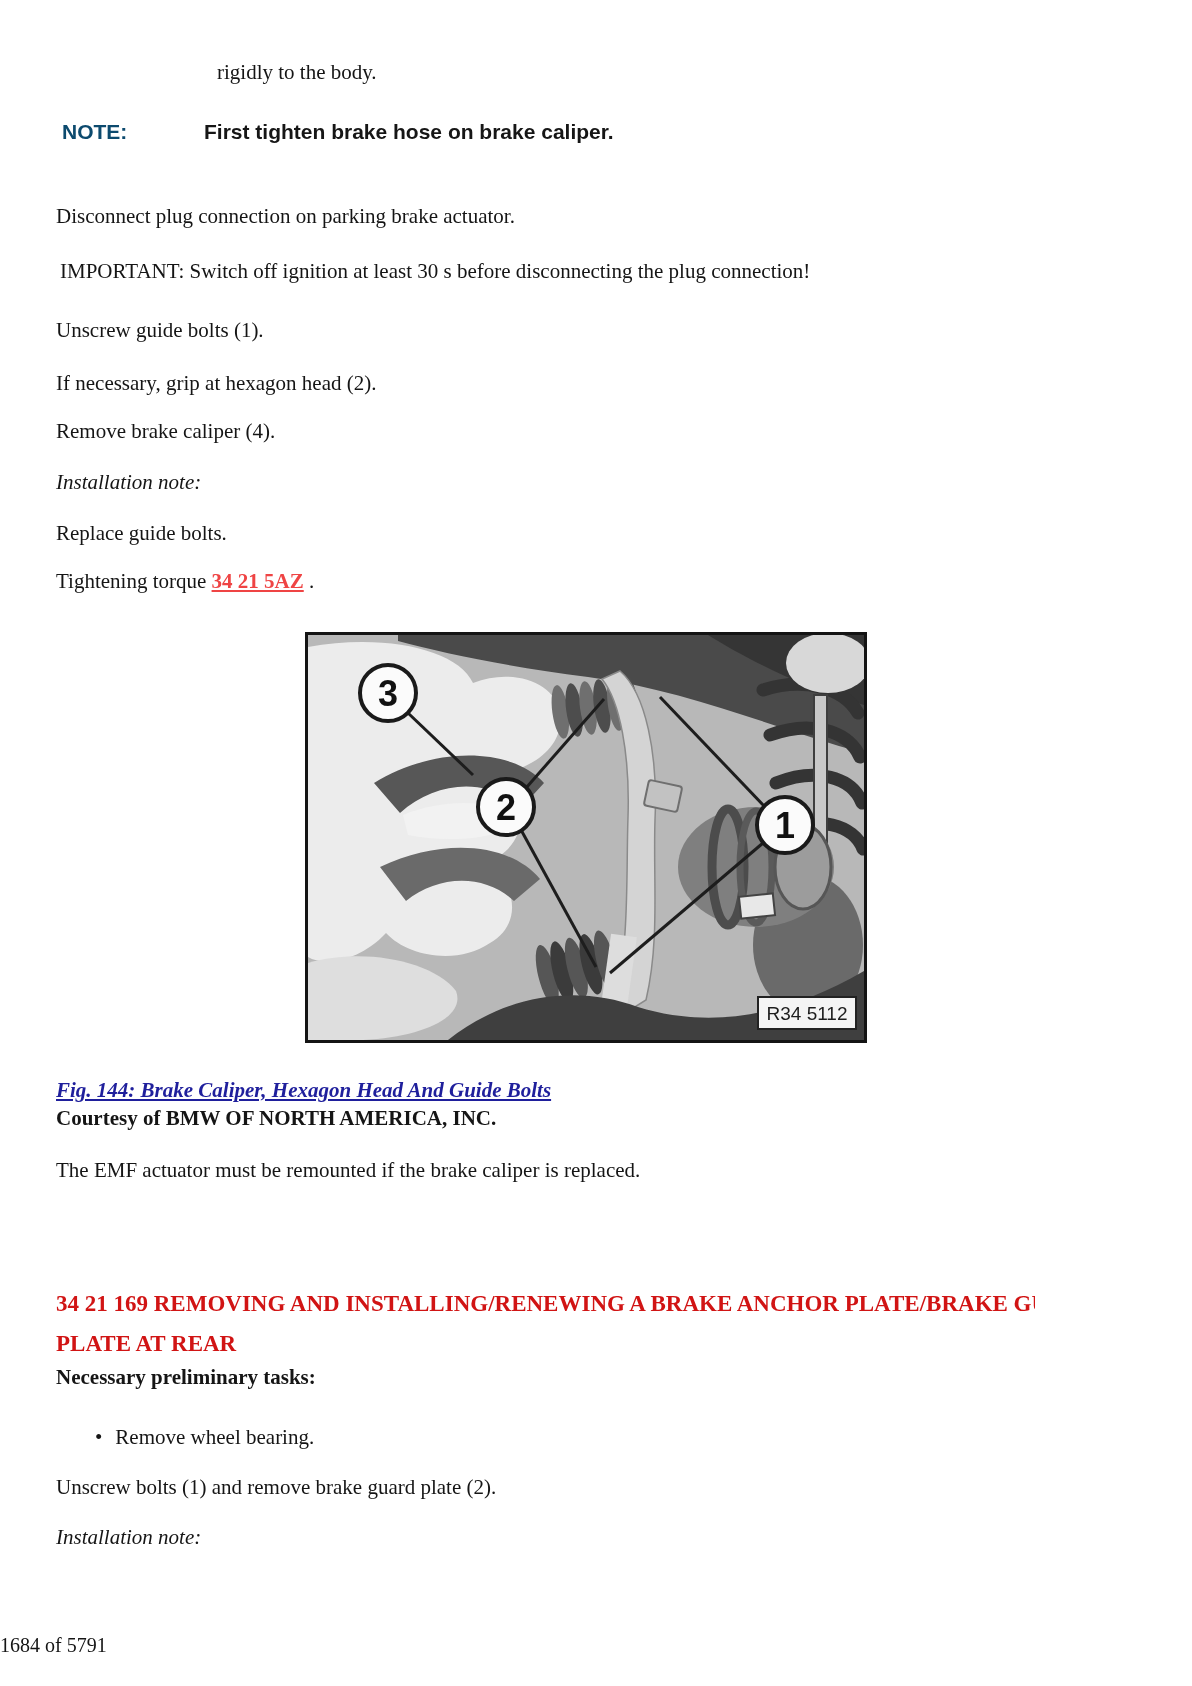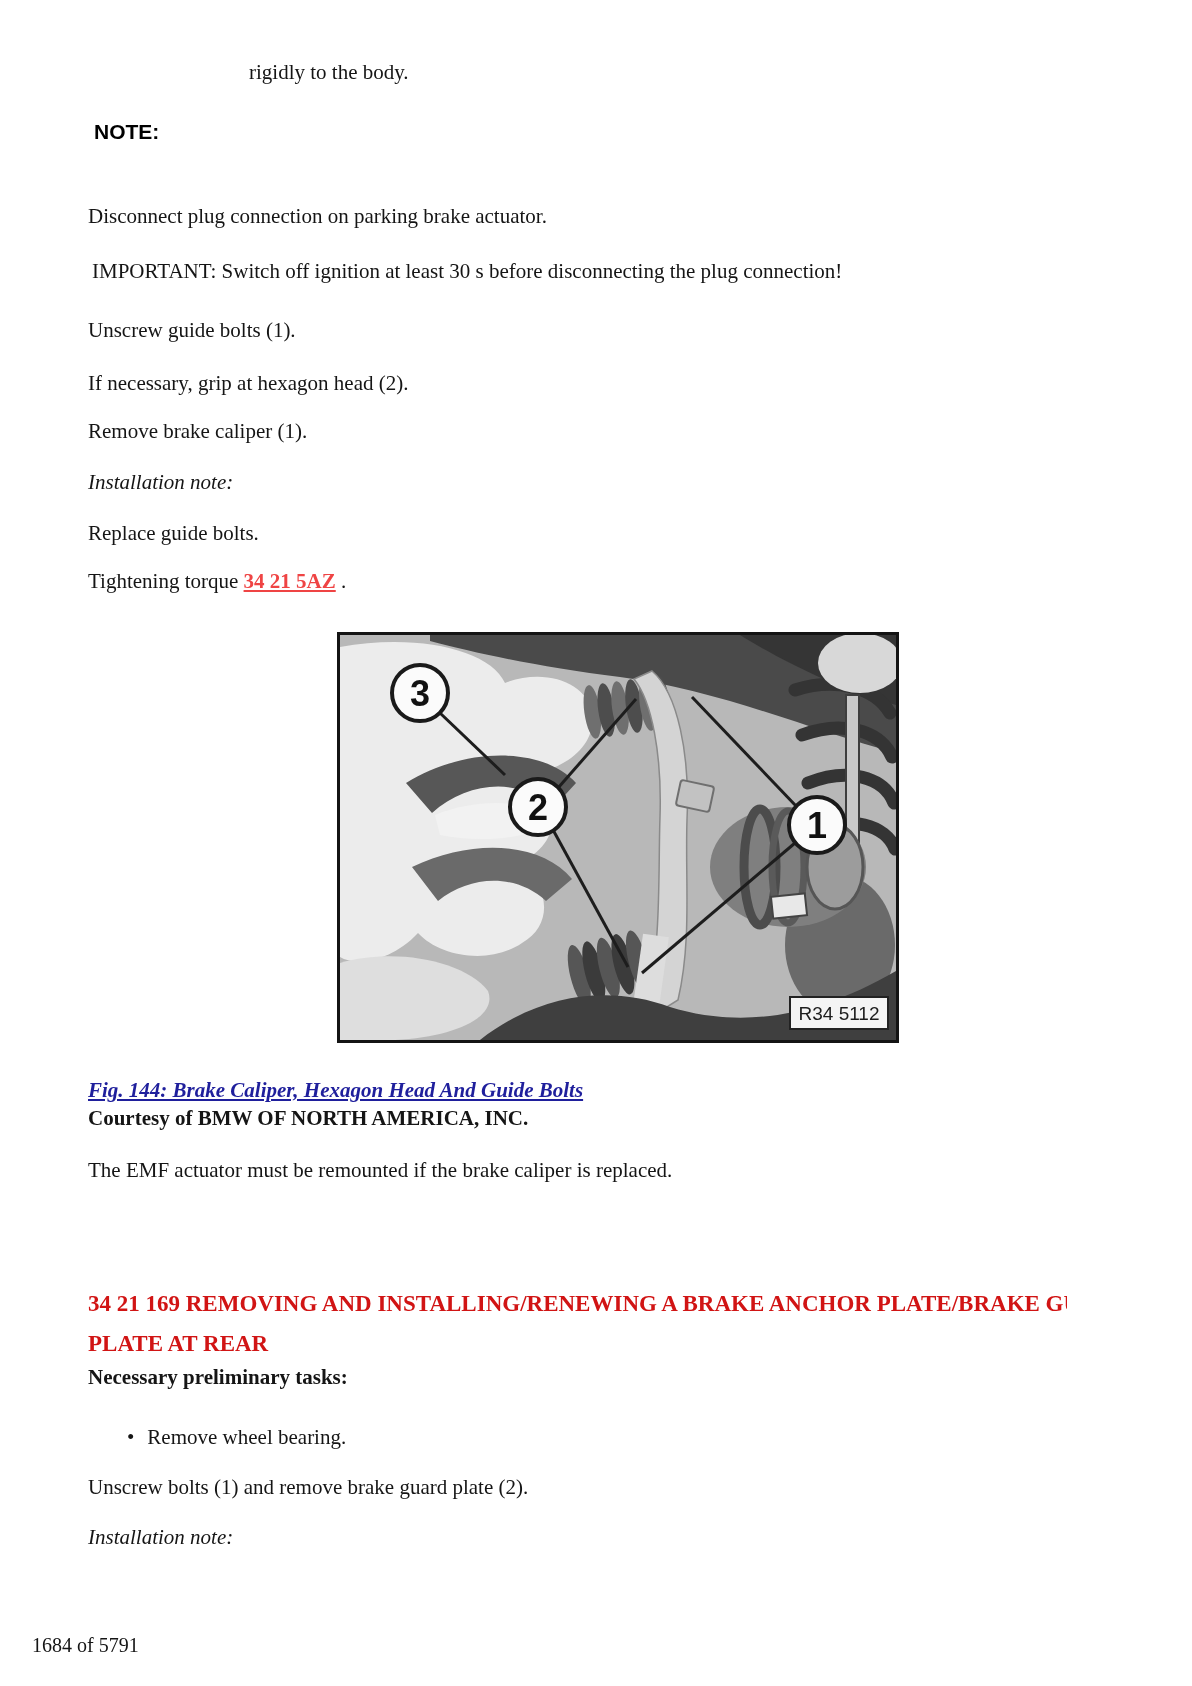--- a/index.html
+++ b/index.html
@@ -4,42 +4,41 @@
 <style>
   html, body { margin: 0; padding: 0; background: #ffffff; }
   .page {
     position: relative;
     width: 1035px;
     height: 1686px;
     background: #ffffff;
     font-family: "Liberation Serif", serif;
     color: #151515;
     overflow: hidden;
-    margin-left: 32px;
   }
   .abs {
     position: absolute;
     left: 56px;
     width: 1084px;
     font-size: 21px;
     line-height: 26px;
   }
   .indent { padding-left: 161px; }
   .italic { font-style: italic; }
   .note-row {
     position: absolute;
     left: 62px;
     width: 1080px;
     display: flex;
     font-family: "Liberation Sans", sans-serif;
     font-weight: bold;
     font-size: 21px;
     line-height: 29px;
   }
-  .note-label { width: 142px; flex: 0 0 142px; color: #000000; }
+  .note-label { width: 142px; flex: 0 0 142px; color: #0c4a6e; }
   .note-lines { color: #161616; }
   .h-red {
     color: #d11414;
     font-weight: bold;
     font-size: 23px;
     line-height: 40px;
   }
   .bold { font-weight: bold; }
   .caption-line { font-size: 21px; line-height: 28px; font-weight: bold; }
   a.link-blue {
@@ -92,32 +91,33 @@
 </head>
 <body>
 
 <div class="page">
 
   <div class="abs indent" style="top:59px">rigidly to the body.</div>
 
   <div class="note-row" style="top:117px">
     <div class="note-label">NOTE:</div>
     <div class="note-lines">
+      <div>First tighten brake hose on brake caliper.</div>
     </div>
   </div>
 
   <div class="abs" style="top:203px">Disconnect plug connection on parking brake actuator.</div>
 
   <div class="abs" style="top:258px; left:60px">IMPORTANT: Switch off ignition at least 30 s before disconnecting the plug connection!</div>
 
   <div class="abs" style="top:317px">Unscrew guide bolts (1).</div>
 
   <div class="abs" style="top:370px">If necessary, grip at hexagon head (2).</div>
 
-  <div class="abs" style="top:418px">Remove brake caliper (1).</div>
+  <div class="abs" style="top:418px">Remove brake caliper (4).</div>
 
   <div class="abs italic" style="top:469px">Installation note:</div>
 
   <div class="abs" style="top:520px">Replace guide bolts.</div>
 
   <div class="abs" style="top:568px">
     <span>Tightening torque </span><a class="link-green">34 21 5AZ</a><span> .</span>
   </div>
 
   <div class="photo-frame">

